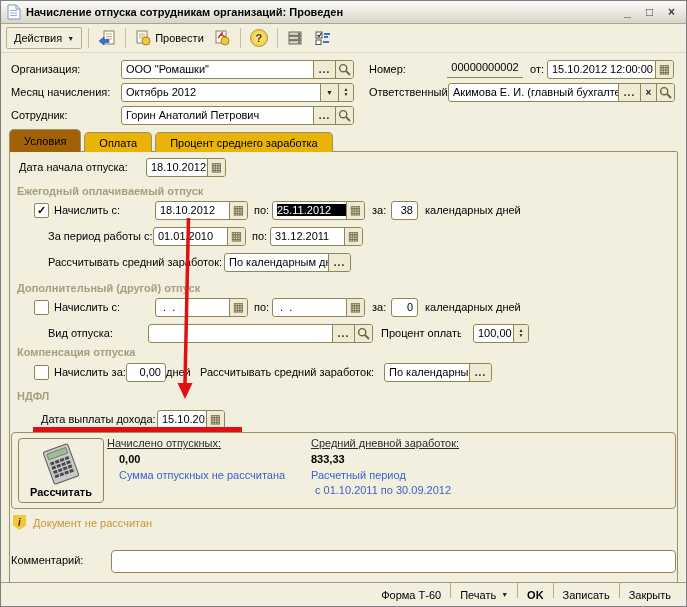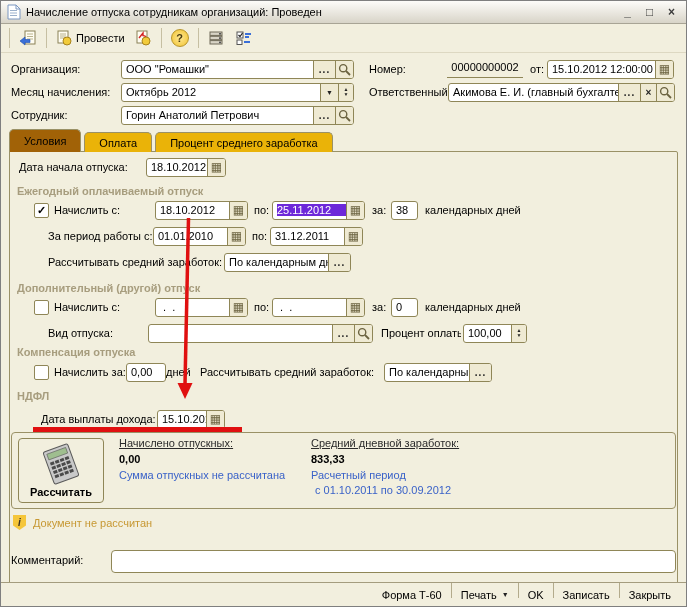--- a/index.html
+++ b/index.html
@@ -1,41 +1,41 @@
 <!DOCTYPE html>
 <html><head>
 <meta charset="utf-8">
 <style>
   html,body{margin:0;padding:0;background:#fff}
   .win{position:relative;width:685px;height:605px;border:1px solid #7f7f7f;background:#f2efde;
        font-family:"Liberation Sans",sans-serif;font-size:11px;color:#000;overflow:hidden}
   
   .titlebar{position:absolute;top:0;left:0;right:0;height:23px;background:linear-gradient(#fdfcf9,#d8d4c8);
             border-bottom:1px solid #a8a495;display:flex;align-items:center;padding:0 6px;gap:5px;box-sizing:border-box}
-  .title{font-weight:normal;flex:1;white-space:nowrap;overflow:hidden}
+  .title{font-weight:bold;flex:1;white-space:nowrap;overflow:hidden}
   .wctrl{width:17px;text-align:center;color:#3c3c3c;font-weight:bold;font-size:12px;cursor:default}
   
   .toolbar{position:absolute;top:23px;left:0;right:0;height:29px;display:flex;align-items:center;
            padding:0 5px;gap:3px;border-bottom:1px solid #ddd8c2;box-sizing:border-box}
   button{font-family:"Liberation Sans",sans-serif;font-size:11px;color:#000;background:none;border:none;padding:0;margin:0}
   .tb-actions{display:inline-flex;align-items:center;gap:5px;height:22px;padding:0 7px;
               border:1px solid #b6ae8e;border-radius:2px}
   .dd{font-size:7px;color:#222;line-height:1}
   .tb-sep{width:1px;height:20px;background:#c6bfa2;margin:0 3px}
   .tb-btn{display:inline-flex;align-items:center;gap:4px;height:22px;min-width:24px;justify-content:center;padding:0 3px}
   .help-ico{display:inline-flex;align-items:center;justify-content:center;width:16px;height:16px;border-radius:50%;
             background:radial-gradient(#ffe894,#f0c22e);border:1px solid #b8952a;font-weight:bold;color:#4a3c10;font-size:11px}
   
   .row{position:absolute;display:flex;align-items:center;height:20px}
   .lbl{white-space:nowrap;overflow:hidden}
   .fld{display:flex;align-items:center;background:#fff;border:1px solid #8f8657;border-radius:3px;height:19px;
        box-sizing:border-box;padding-left:4px;overflow:hidden}
   .fld .val{flex:1;white-space:pre;overflow:hidden}
-  .fld.num .val{text-align:left;padding-right:4px}
-  .sel{background:#6d28d9;color:#fff}
+  .fld.num .val{text-align:right;padding-right:4px}
+  .sel{background:#000000;color:#fff}
   .fbtn{display:flex;align-items:center;justify-content:center;align-self:stretch;min-width:17px;
         background:#efead3;border-left:1px solid #8f8657;font-size:10px;color:#222;cursor:pointer}
   .fbtn.cal{color:#6b6340;font-size:12px}
   .fbtn.browse{font-weight:bold;letter-spacing:1px;padding:0 2px}
   .fbtn.clear{min-width:15px;font-weight:bold}
   .spin{display:flex;flex-direction:column;align-items:center;justify-content:center;min-width:14px}
   .spin span{font-size:5px;line-height:5px;color:#222}
   .cb{width:13px;height:13px;background:#fff;border:1px solid #8f8657;border-radius:2px;
       display:inline-flex;align-items:center;justify-content:center;flex:none}
   .chk{font-size:11px;font-weight:bold;line-height:1}
@@ -58,21 +58,21 @@
   .blue{color:#3a62c8}
   .warn{position:absolute;left:12px;top:514px;display:flex;align-items:center;gap:7px;color:#c79833}
   .shield{width:13px;height:15px;background:#f5c63a;clip-path:polygon(0 0,100% 0,100% 70%,50% 100%,0 70%);
           display:flex;align-items:center;justify-content:center;font-style:italic;font-weight:bold;color:#3b3323;font-size:10px}
   .cmt{position:absolute;left:110px;top:549px;width:565px;height:23px;border:1px solid #8f8657;border-radius:4px;
        background:#fff;box-sizing:border-box;font-family:"Liberation Sans",sans-serif;font-size:11px;padding:0 5px}
   
   .footer{position:absolute;left:0;right:0;bottom:0;height:24px;border-top:1px solid #a49c7e;background:#f2efde;
           display:flex;align-items:flex-start;justify-content:flex-end;padding:0 6px;box-sizing:border-box}
   .fbtn2{display:inline-flex;align-items:center;gap:5px;padding:0 9px;height:100%}
-  .fbtn2.ok{font-weight:normal}
+  .fbtn2.ok{font-weight:bold}
   .fsep{width:1px;height:15px;background:#b3ab8c}
   .annot{position:absolute;left:0;top:0;z-index:10;pointer-events:none}
 </style>
 </head>
 <body>
 
 <div class="win">
 
   <div class="titlebar">
     <span style="display:inline-flex">
@@ -82,20 +82,24 @@
           <path d="M3 6.5h7M3 9h7M3 11.5h7" stroke="#9bb0cc"></path>
         </svg>
     </span>
     <span class="title">Начисление отпуска сотрудникам организаций: Проведен</span>
     <span class="wctrl">_</span>
     <span class="wctrl">□</span>
     <span class="wctrl">×</span>
   </div>
 
   <div class="toolbar">
+    <button class="tb-actions">
+      <span>Действия</span>
+      <span class="dd">▼</span>
+    </button>
     <span class="tb-sep"></span>
     <button class="tb-btn">
       <span style="display:inline-flex">
         <svg width="18" height="16" viewBox="0 0 18 16">
             <rect x="6" y="1" width="10" height="13" fill="#fffdf2" stroke="#8a8157"></rect>
             <path d="M8 4h6M8 6.5h6M8 9h6" stroke="#b9b28c"></path>
             <path d="M11 9.5H6V7l-5 4 5 4v-2.5h5z" fill="#3a6fd8" stroke="#1d4fb0" stroke-width="0.6"></path>
           </svg>
       </span>
     </button>
@@ -305,21 +309,21 @@
       <span class="val"></span>
       <span class="fbtn browse">...</span>
       <span class="fbtn">
           <svg width="13" height="13" viewBox="0 0 13 13">
             <circle cx="5.2" cy="5.2" r="3.6" fill="none" stroke="#6b6340" stroke-width="1.4"></circle>
             <line x1="8" y1="8" x2="12" y2="12" stroke="#6b6340" stroke-width="1.8"></line>
           </svg>
         </span>
     </div>
     <span class="lbl" style="margin-left:8px;width:80px">Процент оплаты:</span>
-    <div class="fld num" style="width:64px;margin-left:2px">
+    <div class="fld num" style="width:56px;margin-left:12px">
       <span class="val">100,00</span>
       <span class="fbtn spin">
           <span>▲</span>
           <span>▼</span>
         </span>
     </div>
   </div>
 
   <div class="gtitle" style="left:16px;top:345px">Компенсация отпуска</div>
   <div class="row" style="left:33px;top:361px">
@@ -369,21 +373,21 @@
                 <rect x="18.2" y="29.5" width="4" height="3"></rect>
                 <rect x="23.4" y="29.5" width="4" height="3"></rect>
                 <rect x="28.6" y="29.5" width="4" height="3"></rect>
               </g>
             </g>
           </svg>
       </span>
       <span>Рассчитать</span>
     </button>
   </div>
-  <span class="txt undl" style="left:118px;top:436px">Начислено отпускных:</span>
+  <span class="txt undl" style="left:106px;top:436px">Начислено отпускных:</span>
   <span class="txt bval" style="left:118px;top:452px">0,00</span>
   <span class="txt undl" style="left:310px;top:436px">Средний дневной заработок:</span>
   <span class="txt blue" style="left:118px;top:468px">Сумма отпускных не рассчитана</span>
   <span class="txt bval" style="left:310px;top:452px">833,33</span>
   <span class="txt blue" style="left:310px;top:468px">Расчетный период</span>
   <span class="txt blue" style="left:314px;top:483px">с 01.10.2011 по 30.09.2012</span>
 
   <div class="warn">
     <span class="shield">i</span>
     <span>Документ не рассчитан</span>

